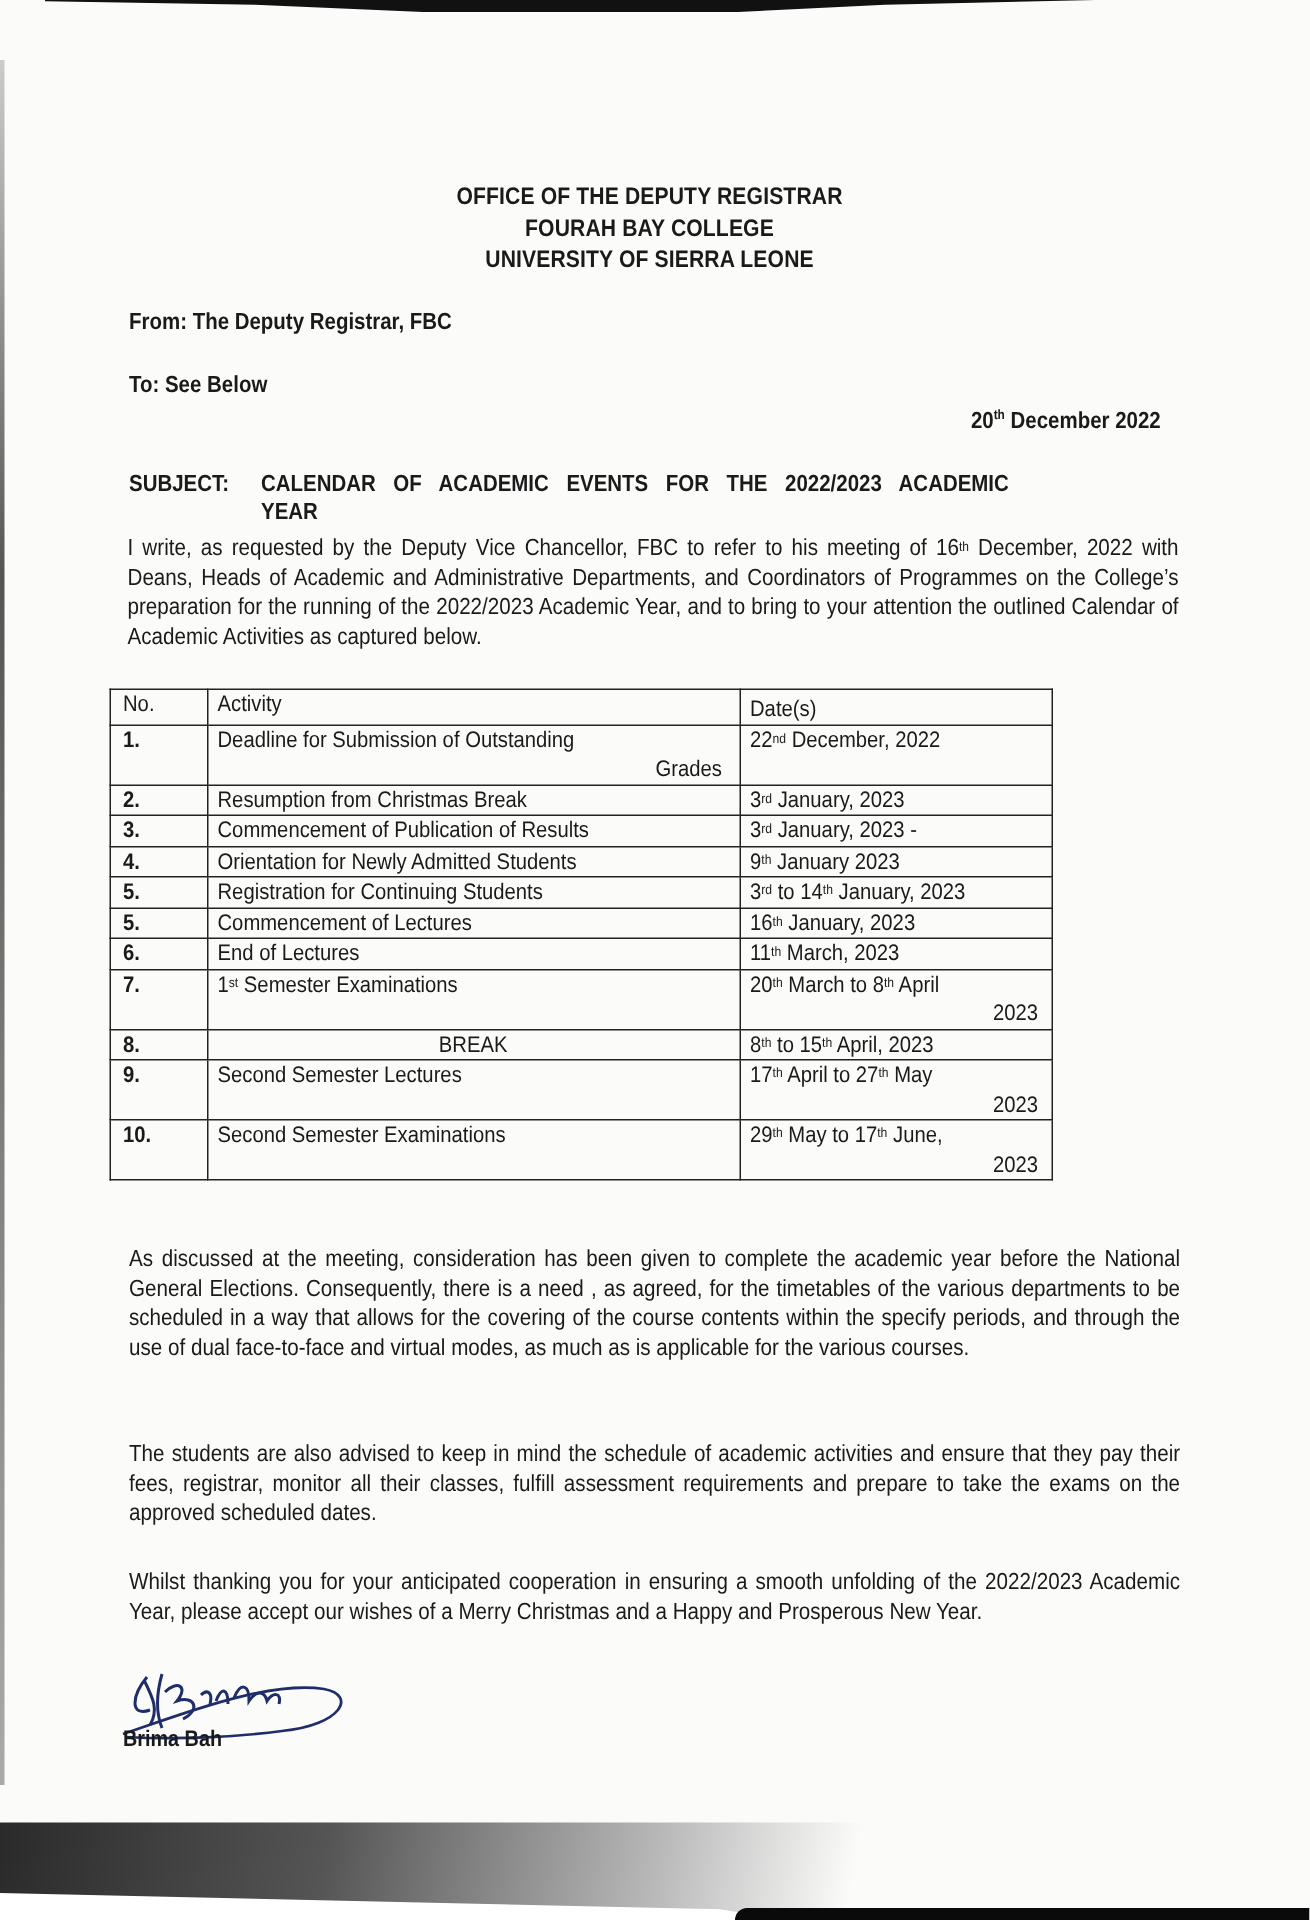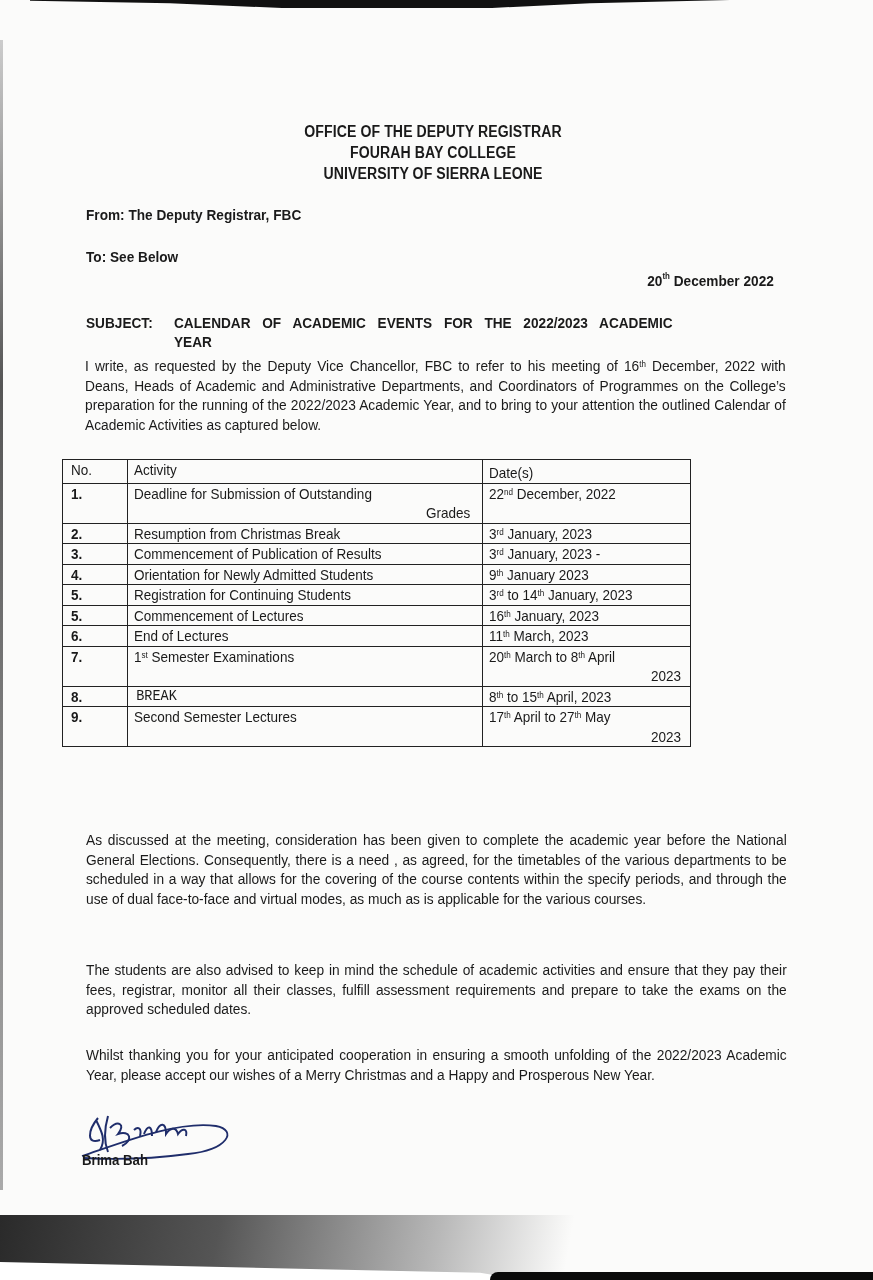--- a/index.html
+++ b/index.html
@@ -53,31 +53,31 @@
     position: absolute; left: 86px; width: 790px; font-size: 15.5px; line-height: 19.6px;
     text-align: justify; transform-origin: left top; transform: scaleX(0.887);
   }
   .p1 { top: 356px; left: 85px; }
   .p2 { top: 830px; }
   .p3 { top: 960px; }
   .p4 { top: 1045px; }
   sup { font-size: 9px; vertical-align: top; position: relative; top: -1px; }
 
   table.cal {
-    position: absolute; left: 62px; top: 459px; width: 629px;
+    position: absolute; left: 73px; top: 459px; width: 629px;
     border-collapse: collapse; font-size: 15px;
   }
   table.cal td {
     border: 1.5px solid #222; padding: 0 6px; vertical-align: top; line-height: 19.5px;
   }
   table.cal td .in { display: inline-block; transform-origin: left; transform: scaleX(0.9); white-space: nowrap; }
   table.cal td.c-no { width: 50px; font-weight: bold; padding-left: 8px; }
   table.cal td.c-act { width: 343px; }
   table.cal td.c-date { width: 196px; }
-  table.cal td.center { text-align: left; font-family: Liberation Mono, monospace; }
+  table.cal td.center { text-align: center; }
   table.cal td.center .in { transform-origin: center; }
   .dl { display: block; text-align: right; }
 
   .signature { position: absolute; left: 78px; top: 1110px; width: 160px; height: 58px; }
   .signer { position: absolute; left: 82px; top: 1151px; font-size: 15px; font-weight: bold; transform-origin: left; transform: scaleX(0.88); white-space: nowrap; }
 </style>
 </head>
 <body>
 
 <div class="top-shadow"></div>
@@ -151,20 +151,25 @@
       <tr>
         <td class="c-no"><span class="in">8.</span></td>
         <td class="c-act center"><span class="in"><span>BREAK</span></span></td>
         <td class="c-date"><span class="in"><span>8</span><sup>th</sup><span> to 15</span><sup>th</sup><span> April, 2023</span></span></td>
       </tr>
       <tr>
         <td class="c-no"><span class="in">9.</span></td>
         <td class="c-act"><span class="in"><span>Second Semester Lectures</span></span></td>
         <td class="c-date"><span class="in"><span>17</span><sup>th</sup><span> April to 27</span><sup>th</sup><span> May</span></span><span class="dl"><span class="in">2023</span></span></td>
       </tr>
+      <tr>
+        <td class="c-no"><span class="in">10.</span></td>
+        <td class="c-act"><span class="in"><span>Second Semester Examinations</span></span></td>
+        <td class="c-date"><span class="in"><span>29</span><sup>th</sup><span> May to 17</span><sup>th</sup><span> June,</span></span><span class="dl"><span class="in">2023</span></span></td>
+      </tr>
     </tbody>
 </table>
 
 <div class="para p2">As discussed at the meeting, consideration has been given to complete the academic year before the National General Elections. Consequently, there is a need , as agreed, for the timetables of the various departments to be scheduled in a way  that allows for the covering of the course contents within  the specify periods, and through the use of dual face-to-face and virtual modes, as much as is applicable for the various courses.</div>
 <div class="para p3">The students are also advised to keep in mind the schedule of academic activities and ensure that they pay their fees, registrar, monitor all their classes, fulfill assessment requirements and prepare to take the exams on the approved scheduled dates.</div>
 <div class="para p4">Whilst thanking you for your anticipated cooperation in ensuring a smooth unfolding of the 2022/2023 Academic Year, please accept our wishes of a Merry Christmas and a Happy and Prosperous New Year.</div>
 
 <svg class="signature" viewBox="0 0 160 58">
   <path d="M20 8 C10 20, 8 35, 22 30 M18 10 C24 22, 28 30, 22 40 M30 6 C26 20, 26 32, 30 42 M32 18 C40 10, 48 14, 40 24 C52 20, 56 30, 44 36" fill="none" stroke="#1f2d6b" stroke-width="2"></path>
   <path d="M56 20 C60 16, 64 18, 62 26 M66 24 C70 14, 74 16, 74 26 M78 22 C82 12, 88 12, 88 24 C92 18, 98 16, 100 24 C104 18, 110 18, 108 26" fill="none" stroke="#1f2d6b" stroke-width="2"></path>

